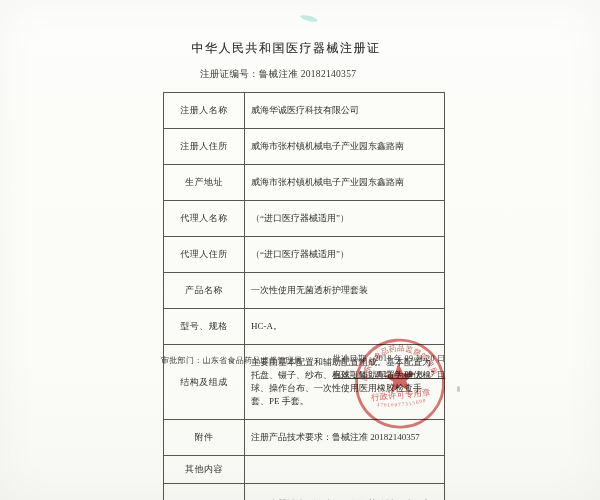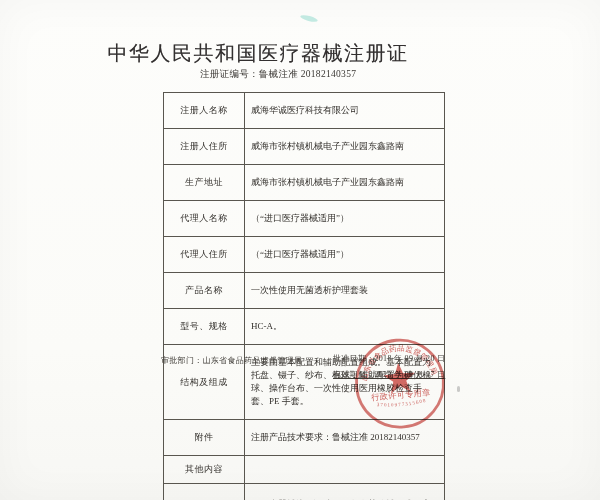--- a/index.html
+++ b/index.html
@@ -9,22 +9,23 @@
     font-family:"Liberation Serif","DejaVu Serif",serif;
     color:#2f2d2a;
   }
   .page {
     position:absolute; inset:0;
     background:linear-gradient(180deg,#fdfdfb 0%, #fbfbf8 70%, #f7f7f4 100%);
     box-shadow: inset 0 0 45px rgba(0,0,0,0.035);
   }
   .title {
     position:absolute; top:40px; left:0; width:516px;
-    text-align:center; font-size:20px; letter-spacing:1.5px; color:#333030;
+    text-align:center; font-size:12px; letter-spacing:1.5px; color:#333030;
     text-shadow:0 0 0.5px rgba(0,0,0,0.35);
+    padding-left:28px;
   }
   .regno {
     position:absolute; top:68px; left:168px; font-size:9.5px; color:#3a3733;
     letter-spacing:0.3px;
     margin-left:32px;
   }
   table.cert {
     position:absolute; top:92px; left:163px; width:282px;
     border-collapse:collapse; table-layout:fixed;
   }

